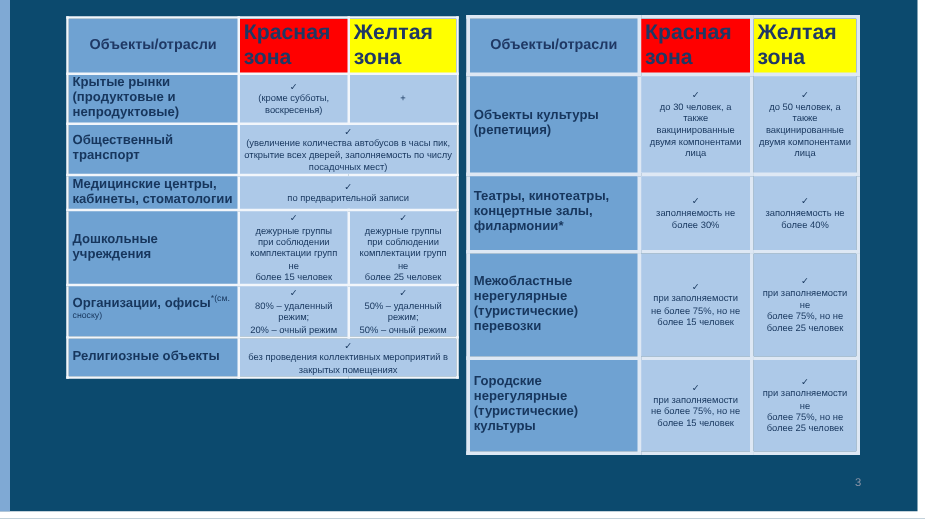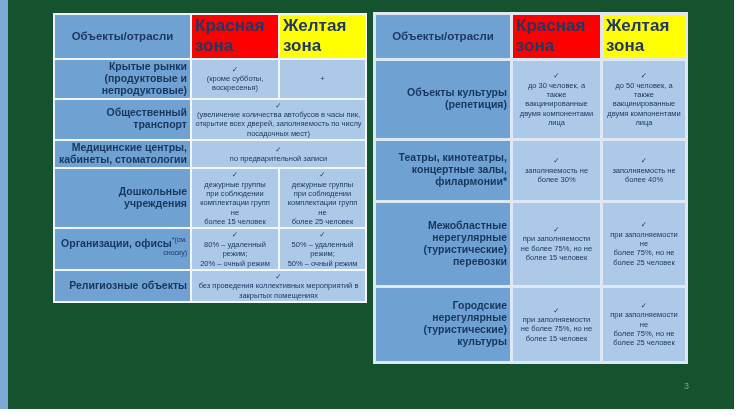--- a/index.html
+++ b/index.html
@@ -2,21 +2,21 @@
 <html><head>
 <meta charset="utf-8">
 <style>
   html,body{margin:0;padding:0;}
   body{
     width:740px;height:415px;position:relative;overflow:hidden;
     background:#ffffff;
     font-family:"Liberation Sans", sans-serif;
     color:#1F3864;
   }
-  .slide{position:absolute;left:0;top:0;width:734px;height:409px;background:#14532d;}
+  .slide{position:absolute;left:0;top:0;width:734px;height:409px;background:#0c4a6e;}
   .side-strip{position:absolute;left:0;top:0;width:8px;height:409px;background:#7FA9D4;}
   table.ztable{
     position:absolute;border-collapse:collapse;table-layout:fixed;
   }
   table.ztable td, table.ztable th{
     padding:1px 3px;vertical-align:middle;overflow:hidden;
   }
   .t-left td, .t-left th{border:2px solid #F2F6FB;}
   .t-right td, .t-right th{border:3px solid #DEE8F4;}
   .obj-h{
@@ -24,21 +24,21 @@
     color:#1F3864;
   }
   .red-h{background:#FF0000;}
   .yel-h{background:#FFFF00;}
   .red-h,.yel-h{
     font-weight:bold;font-size:17px;text-align:left;color:#1F3864;
     white-space:pre-line;line-height:1.2;
   }
   .obj{
     background:#6FA2D2;font-weight:bold;font-size:10.5px;line-height:1.14;
-    text-align:right;color:#17365D;padding-left:4px;
+    text-align:left;color:#17365D;padding-left:4px;
   }
   .fn{font-weight:normal;font-size:7px;vertical-align:super;}
   .cell{
     background:#ADC9E8;font-size:7.5px;line-height:1.25;text-align:center;
     white-space:pre-line;color:#17365D;
   }
   .page-num{
     position:absolute;left:684px;top:381px;font-size:9px;color:#8C95A8;
   }
 </style>

